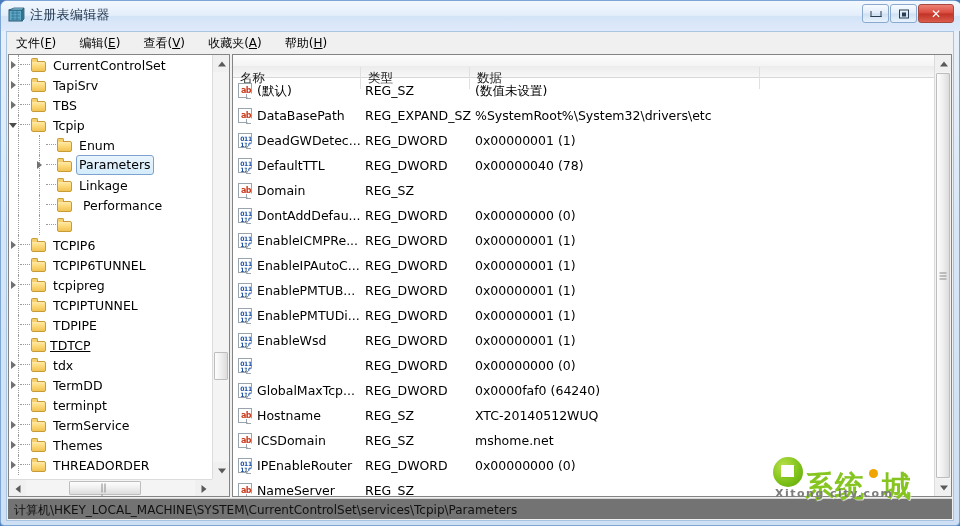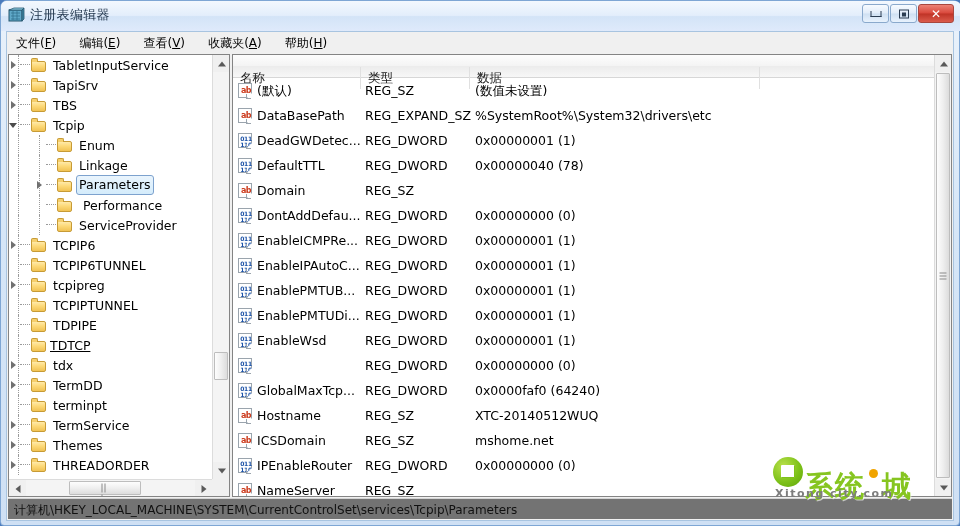--- a/index.html
+++ b/index.html
@@ -404,21 +404,21 @@
     <div id="tree-pane">
       <div id="tree-scroll">
           <div class="tnode">
             <span class="vline" style="left: 9px;"></span>
             <span class="dots" style="left: 11px;"></span>
             <span class="twist closed" style="left: 0px;"></span>
             <span class="folder" style="left: 22px;">
               <span class="fbody"></span>
               <span class="ftab"></span>
             </span>
-            <span class="tlabel" style="left: 41px;">TabletInputService</span>
+            <span class="tlabel" style="left: 41px;">CurrentControlSet</span>
           </div>
           <div class="tnode">
             <span class="vline" style="left: 9px;"></span>
             <span class="dots" style="left: 11px;"></span>
             <span class="twist closed" style="left: 0px;"></span>
             <span class="folder" style="left: 22px;">
               <span class="fbody"></span>
               <span class="ftab"></span>
             </span>
             <span class="tlabel" style="left: 41px;">TapiSrv</span>
@@ -445,61 +445,60 @@
           </div>
           <div class="tnode">
             <span class="vline" style="left: 30px;"></span>
             <span class="vline" style="left: 9px;"></span>
             <span class="dots" style="left: 37px;"></span>
             <span class="folder" style="left: 48px;">
               <span class="fbody"></span>
               <span class="ftab"></span>
             </span>
             <span class="tlabel" style="left: 67px;">Enum</span>
-          </div>
-          <div class="tnode">
-            <span class="vline" style="left: 30px;"></span>
-            <span class="vline" style="left: 9px;"></span>
-            <span class="dots" style="left: 37px;"></span>
-            <span class="folder" style="left: 48px;">
-              <span class="fbody"></span>
-              <span class="ftab"></span>
-            </span>
-            <span class="tlabel" style="left: 67px;">Linkage</span>
           </div>
           <div class="tnode selected">
             <span class="vline" style="left: 30px;"></span>
             <span class="vline" style="left: 9px;"></span>
             <span class="dots" style="left: 37px;"></span>
             <span class="twist closed" style="left: 26px;"></span>
             <span class="folder" style="left: 48px;">
               <span class="fbody"></span>
               <span class="ftab"></span>
             </span>
             <span class="tlabel" style="left: 67px;">Parameters</span>
           </div>
           <div class="tnode">
             <span class="vline" style="left: 30px;"></span>
             <span class="vline" style="left: 9px;"></span>
             <span class="dots" style="left: 37px;"></span>
             <span class="folder" style="left: 48px;">
               <span class="fbody"></span>
               <span class="ftab"></span>
             </span>
-            <span class="tlabel" style="left: 71px;">Performance</span>
+            <span class="tlabel" style="left: 67px;">Linkage</span>
           </div>
           <div class="tnode">
             <span class="vline" style="left: 30px;"></span>
             <span class="vline" style="left: 9px;"></span>
             <span class="dots" style="left: 37px;"></span>
             <span class="folder" style="left: 48px;">
               <span class="fbody"></span>
               <span class="ftab"></span>
             </span>
-            <span class="tlabel" style="left: 67px;">ServiceProvider</span>
+            <span class="tlabel" style="left: 71px;">Performance</span>
+          </div>
+          <div class="tnode">
+            <span class="vline" style="left: 30px;"></span>
+            <span class="vline" style="left: 9px;"></span>
+            <span class="dots" style="left: 37px;"></span>
+            <span class="folder" style="left: 48px;">
+              <span class="fbody"></span>
+              <span class="ftab"></span>
+            </span>
           </div>
           <div class="tnode">
             <span class="vline" style="left: 9px;"></span>
             <span class="dots" style="left: 11px;"></span>
             <span class="twist closed" style="left: 0px;"></span>
             <span class="folder" style="left: 22px;">
               <span class="fbody"></span>
               <span class="ftab"></span>
             </span>
             <span class="tlabel" style="left: 41px;">TCPIP6</span>

